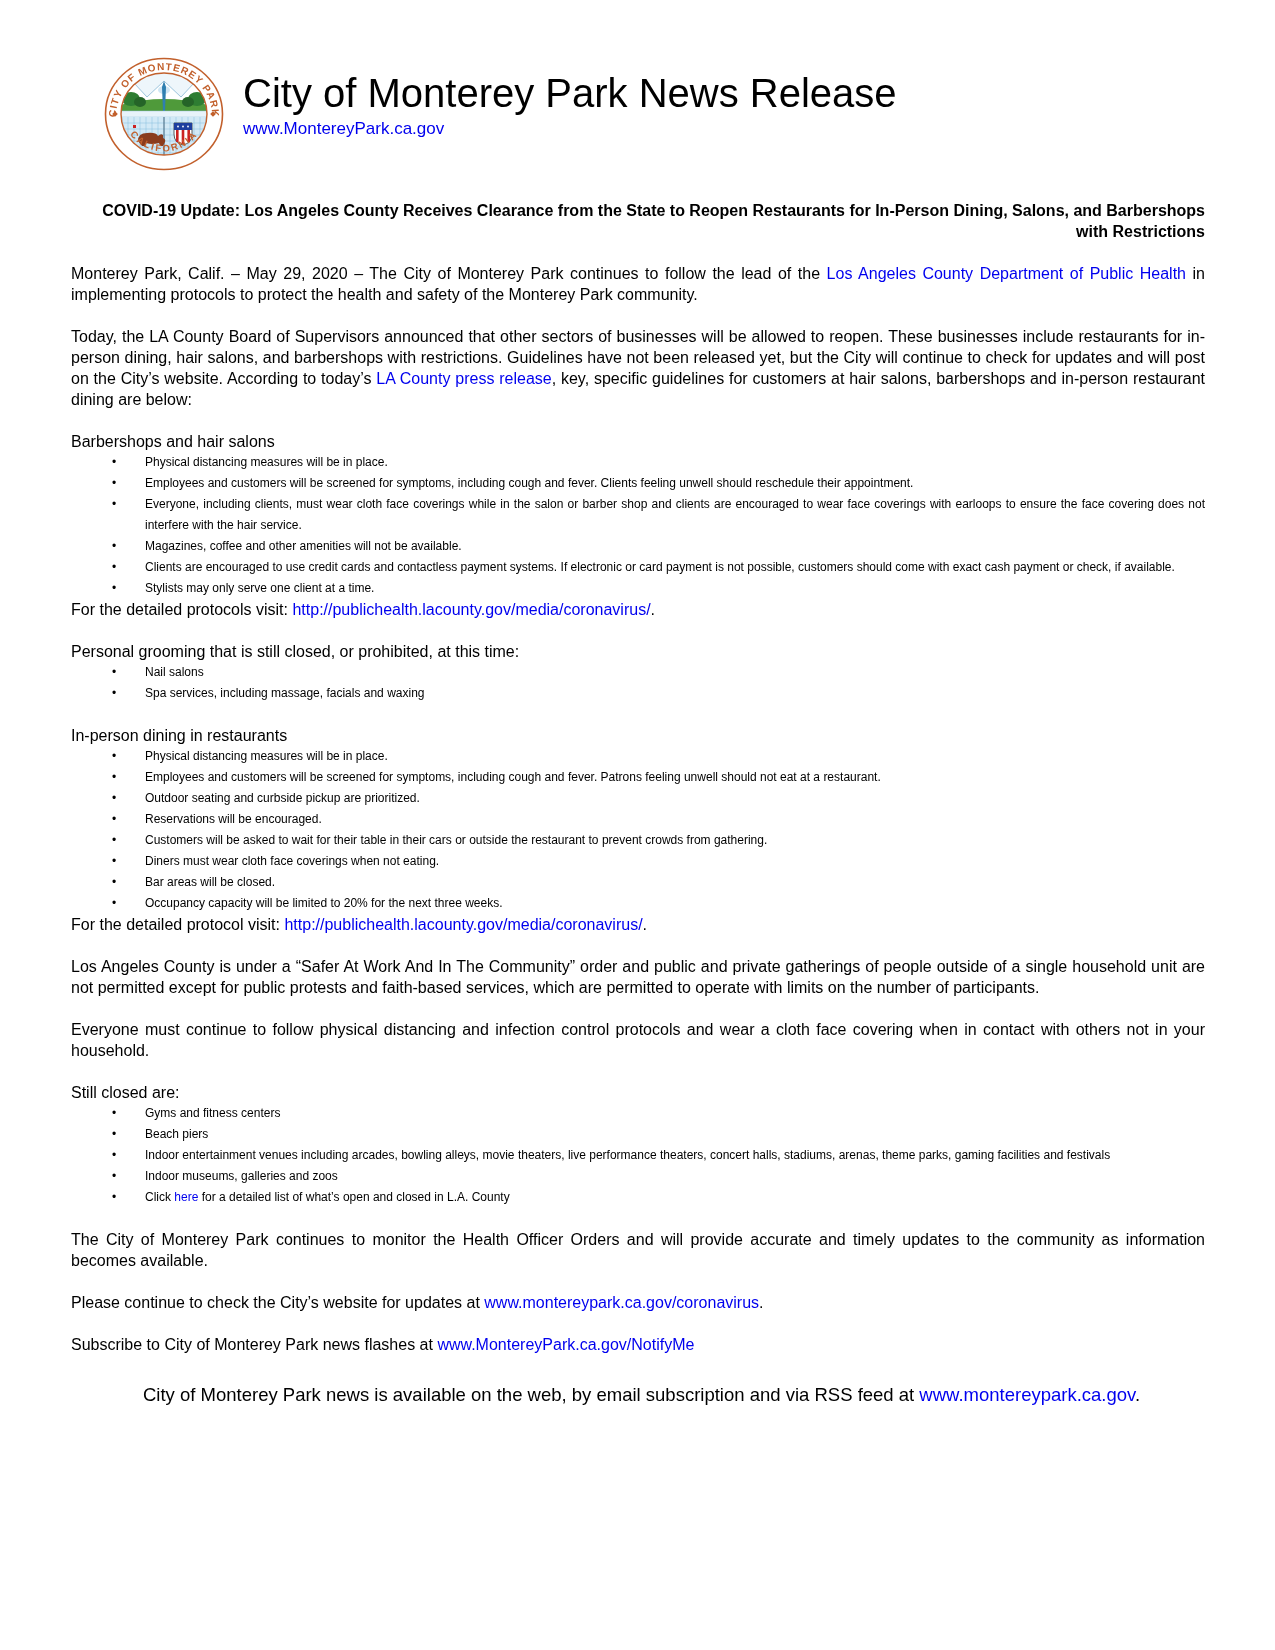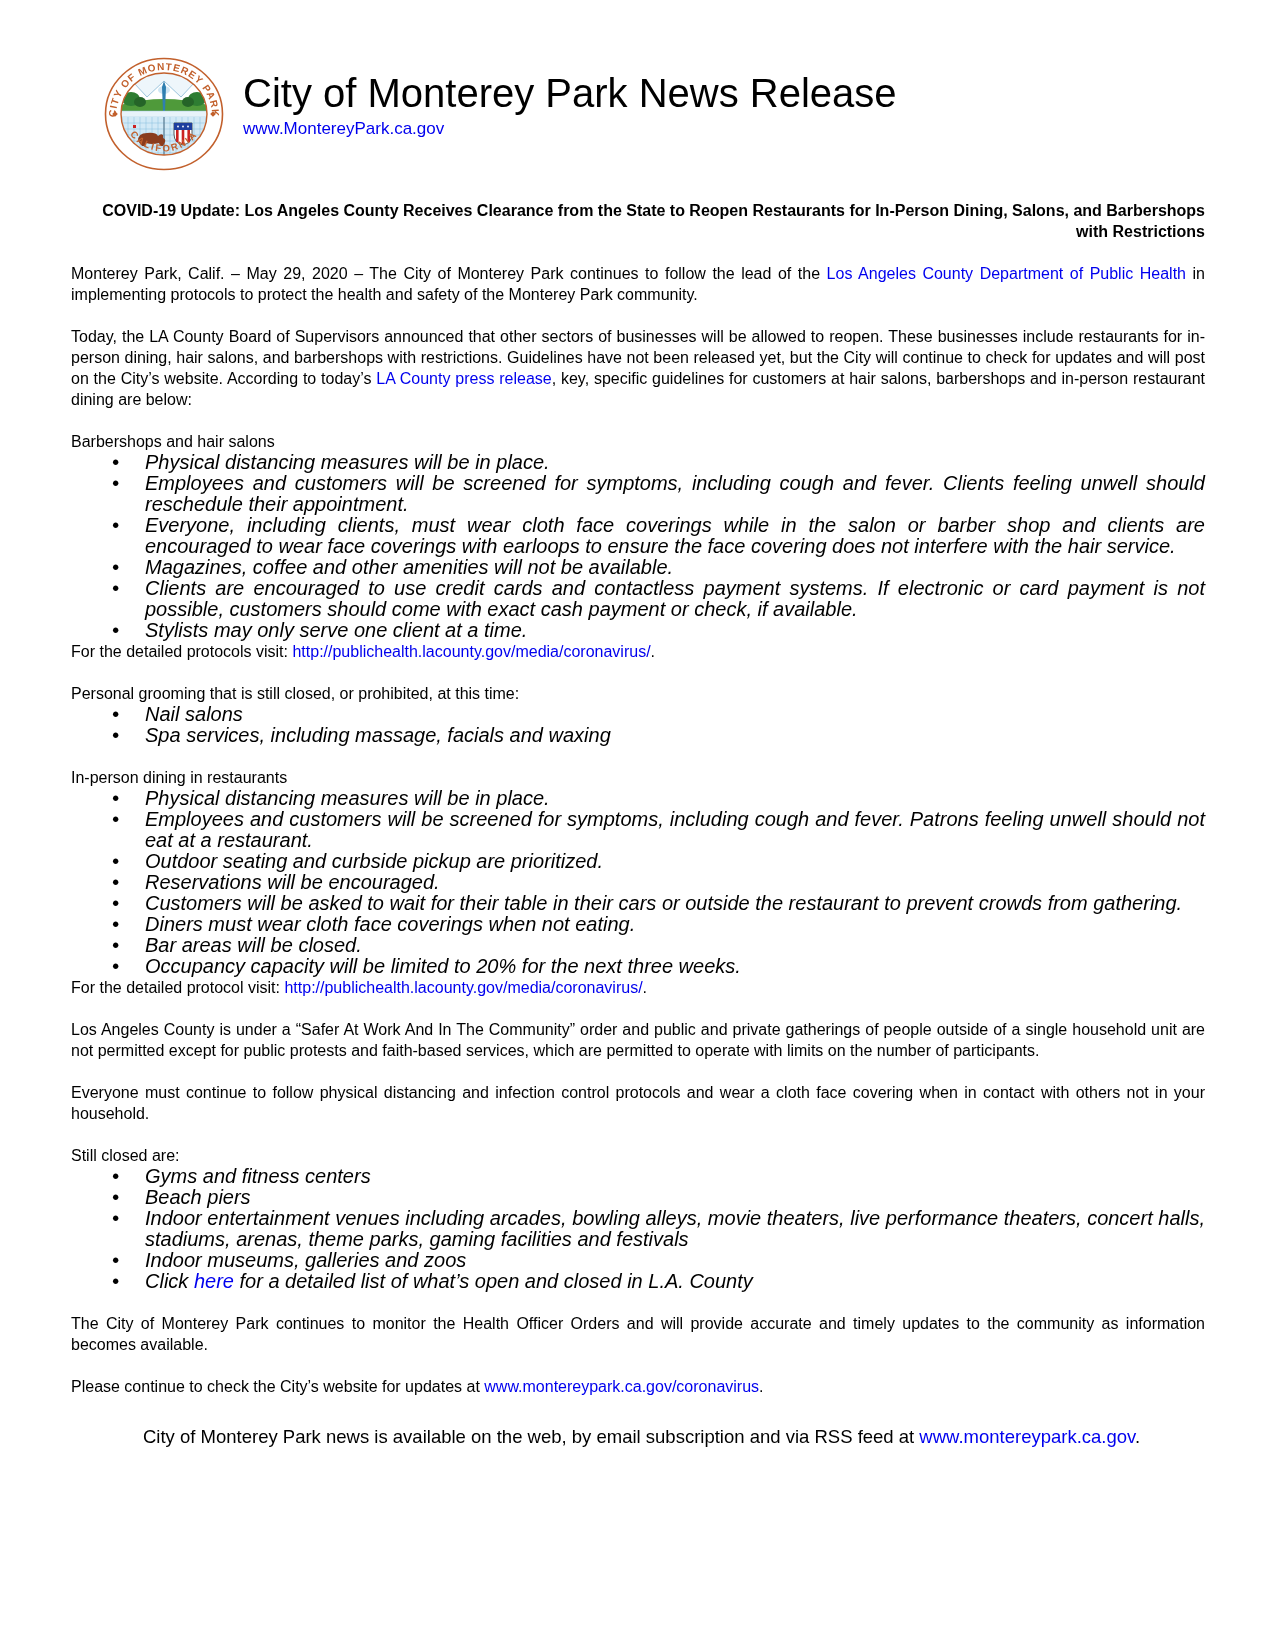--- a/index.html
+++ b/index.html
@@ -63,25 +63,24 @@
     line-height: 21px;
     margin: 21px 0 0 0;
   }
   ul.bullets {
     list-style: none;
     margin: 0;
     padding: 0;
   }
   ul.bullets li {
     position: relative;
-    font-size: 20px;
+    font-size: 12px;
     line-height: 21px;
     padding-left: 74px;
     text-align: justify;
-    font-style: italic;
   }
   ul.bullets li::before {
     content: "\2022";
     position: absolute;
     left: 41px;
     top: 0;
   }
   p.footer-note {
     font-size: 18.5px;
     line-height: 27px;
@@ -213,16 +212,17 @@
       <li>Beach piers</li>
       <li>Indoor entertainment venues including arcades, bowling alleys, movie theaters, live performance theaters, concert halls, stadiums, arenas, theme parks, gaming facilities and festivals</li>
       <li>Indoor museums, galleries and zoos</li>
       <li>Click <a class="lnk">here</a> for a detailed list of what’s open and closed in L.A. County</li>
     </ul>
 
   <p class="body">The City of Monterey Park continues to monitor the Health Officer Orders and will provide accurate and timely updates to the community as information becomes available.</p>
 
   <p class="body">Please continue to check the City’s website for updates at <a class="lnk">www.montereypark.ca.gov/coronavirus</a>.</p>
 
+  <p class="body">Subscribe to City of Monterey Park news flashes at <a class="lnk">www.MontereyPark.ca.gov/NotifyMe</a></p>
 
   <p class="footer-note">City of Monterey Park news is available on the web, by email subscription and via RSS feed at <a class="lnk">www.montereypark.ca.gov</a>.</p>
 
 </div>
 
 </body></html>

